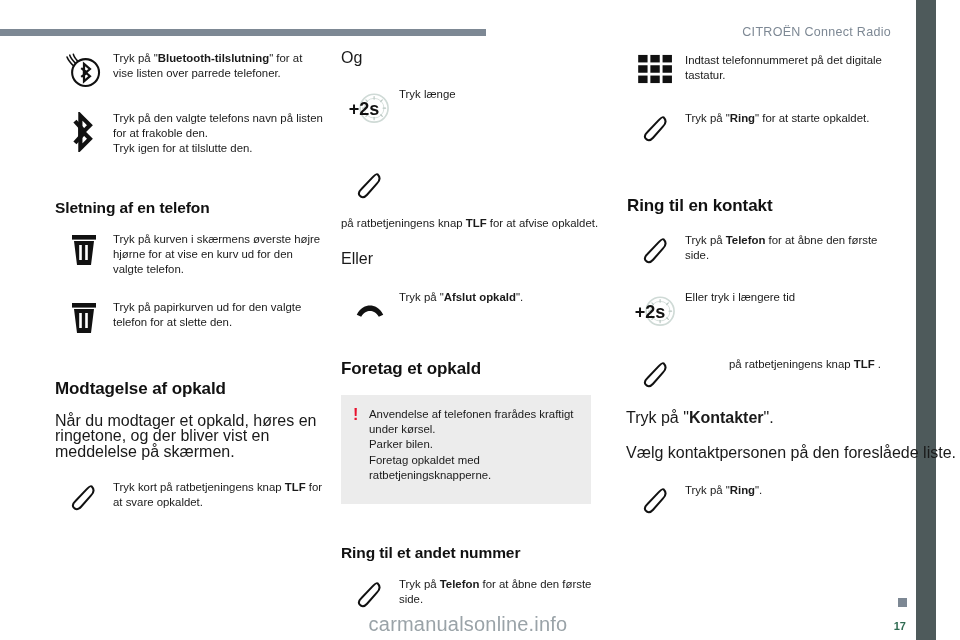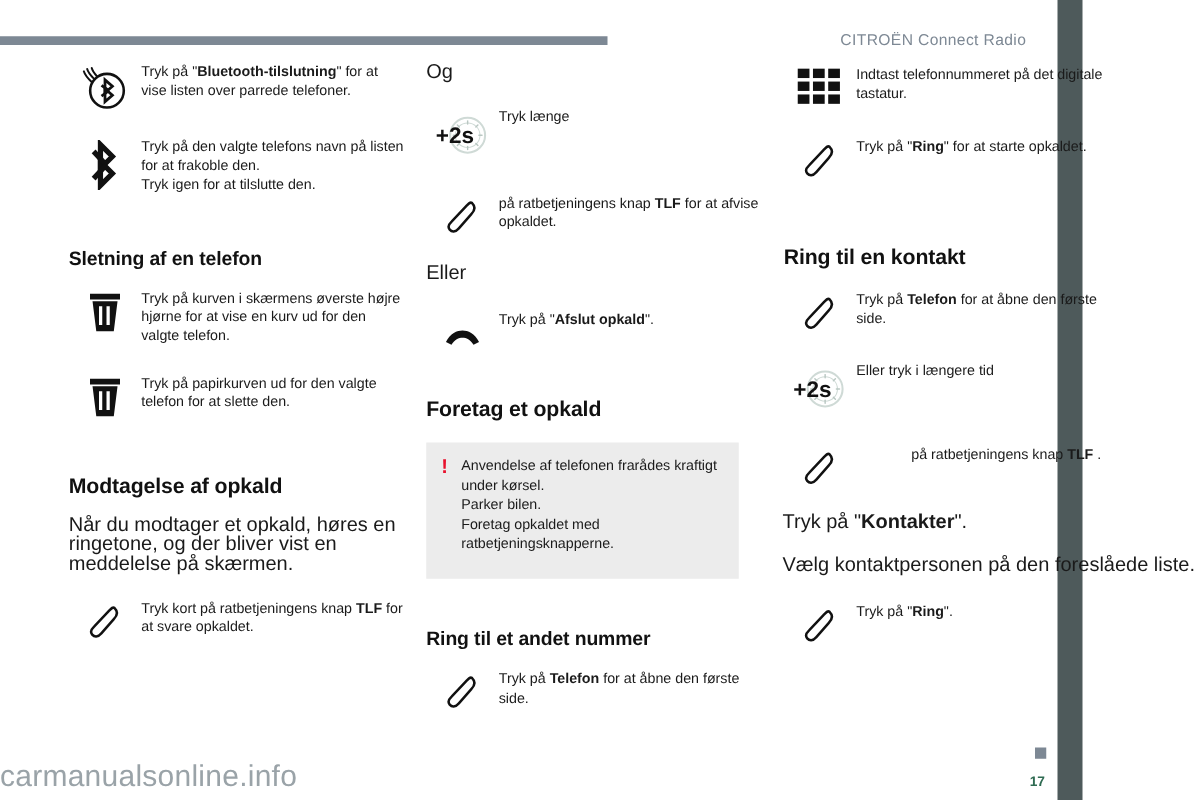--- a/index.html
+++ b/index.html
@@ -11,21 +11,21 @@
     height: 640px;
     background: #ffffff;
     font-family: "Liberation Sans", sans-serif;
     color: #1a1a1a;
     position: relative;
     overflow: hidden;
   }
   .page {
     position: absolute;
     inset: 0;
-    width: 866px;
+    width: 936px;
     height: 640px;
   }
   
   .header-rule {
     position: absolute;
     left: 0;
     top: 29px;
     width: 486px;
     height: 7px;
     background: #7d8894;
@@ -119,21 +119,22 @@
     line-height: 15.4px;
     color: #1a1a1a;
   }
 
   
   .watermark {
     position: absolute;
     left: 0;
     right: 0;
     bottom: 4px;
-    font-size: 24px;
+    text-align: center;
+    font-size: 20px;
     color: #9aa3a8;
     letter-spacing: 0.2px;
     font-family: "Liberation Sans", sans-serif;
   }
   .page-number {
     position: absolute;
     right: 30px;
     bottom: 8px;
     font-size: 11px;
     font-weight: bold;
@@ -250,21 +251,21 @@
             <line x1="41" y1="31" x2="43" y2="33"></line>
             <line x1="43" y1="13" x2="41" y2="15"></line>
             <line x1="25" y1="31" x2="23" y2="33"></line>
           </g>
           <text x="2" y="31" font-family="Liberation Sans, sans-serif" font-size="22" font-weight="bold" fill="#111">+2s</text>
         </svg>
       </div>
       <div class="text-cell" style="padding-top:0;">Tryk længe</div>
     </div>
 
-    <div class="row" style="margin-bottom:20px;">
+    <div class="row" style="margin-bottom:20px;flex-direction:column;">
       <div class="icon-cell">
         <svg width="26" height="34" viewBox="0 0 26 34">
           <path d="M19.5 3.5 C22.5 6.5 22 10 19 13 L8.5 25 C5.5 28.5 2.5 28 0.8 26 C-0.6 24.3 -0.2 21.6 2.4 19.2 L14.5 6.5 C17 3.9 18 2.5 19.5 3.5 Z" fill="none" stroke="#111" stroke-width="2.1" transform="translate(2,2) scale(0.95)"></path>
         </svg>
       </div>
       <div class="text-cell">på ratbetjeningens knap <b>TLF</b> for at afvise opkaldet.</div>
     </div>
 
     <p class="para" style="margin-top:14px;margin-bottom:22px;">Eller</p>
 

